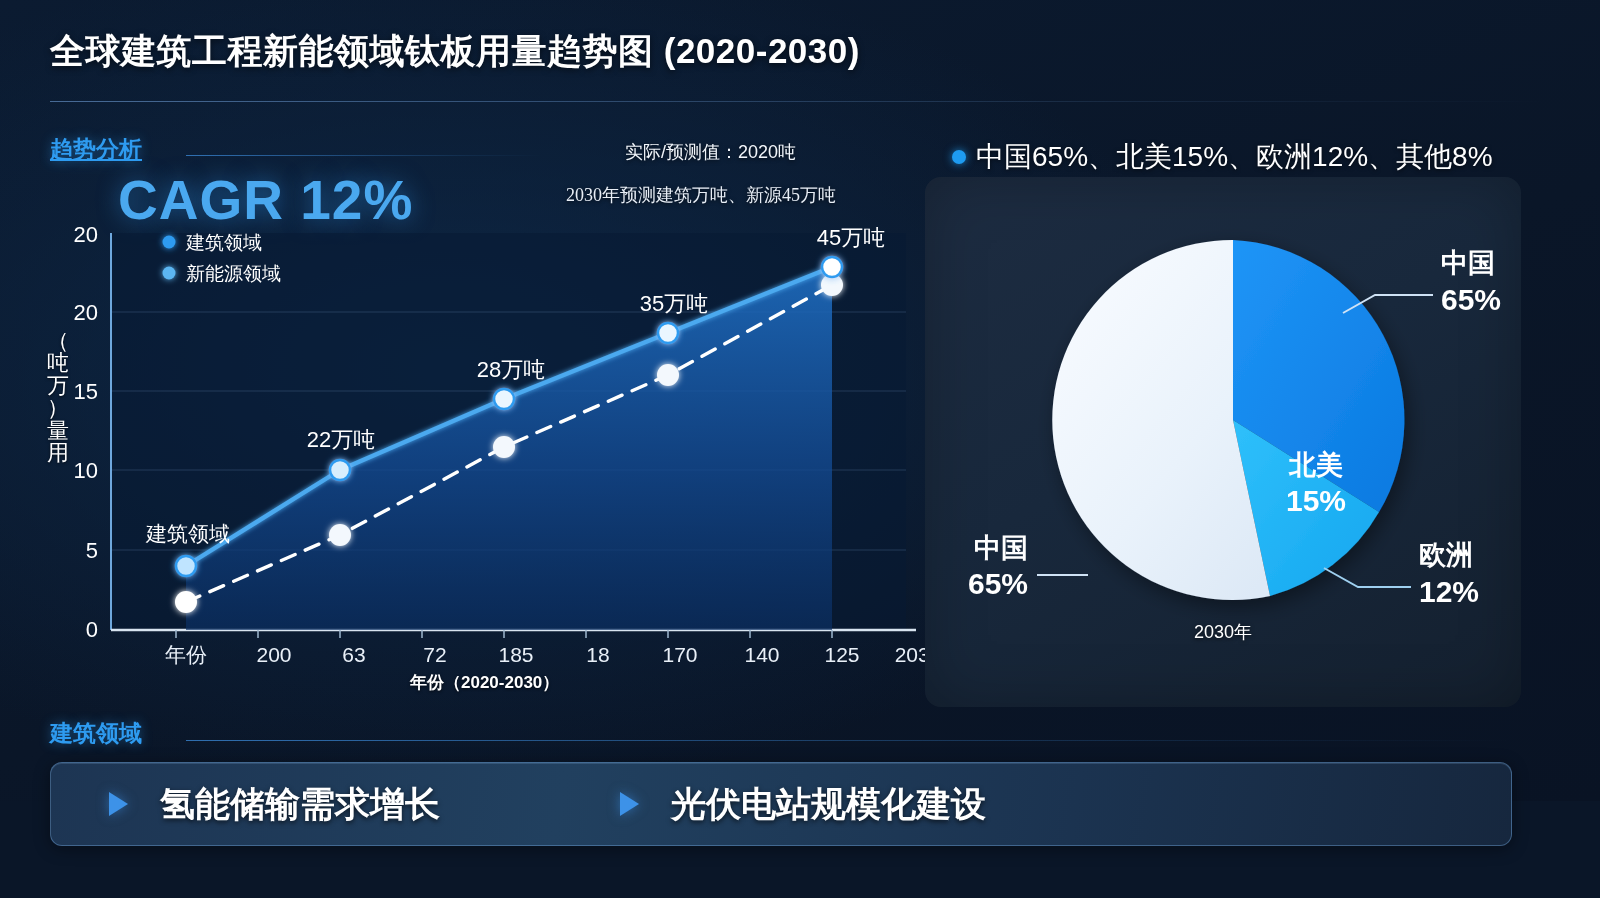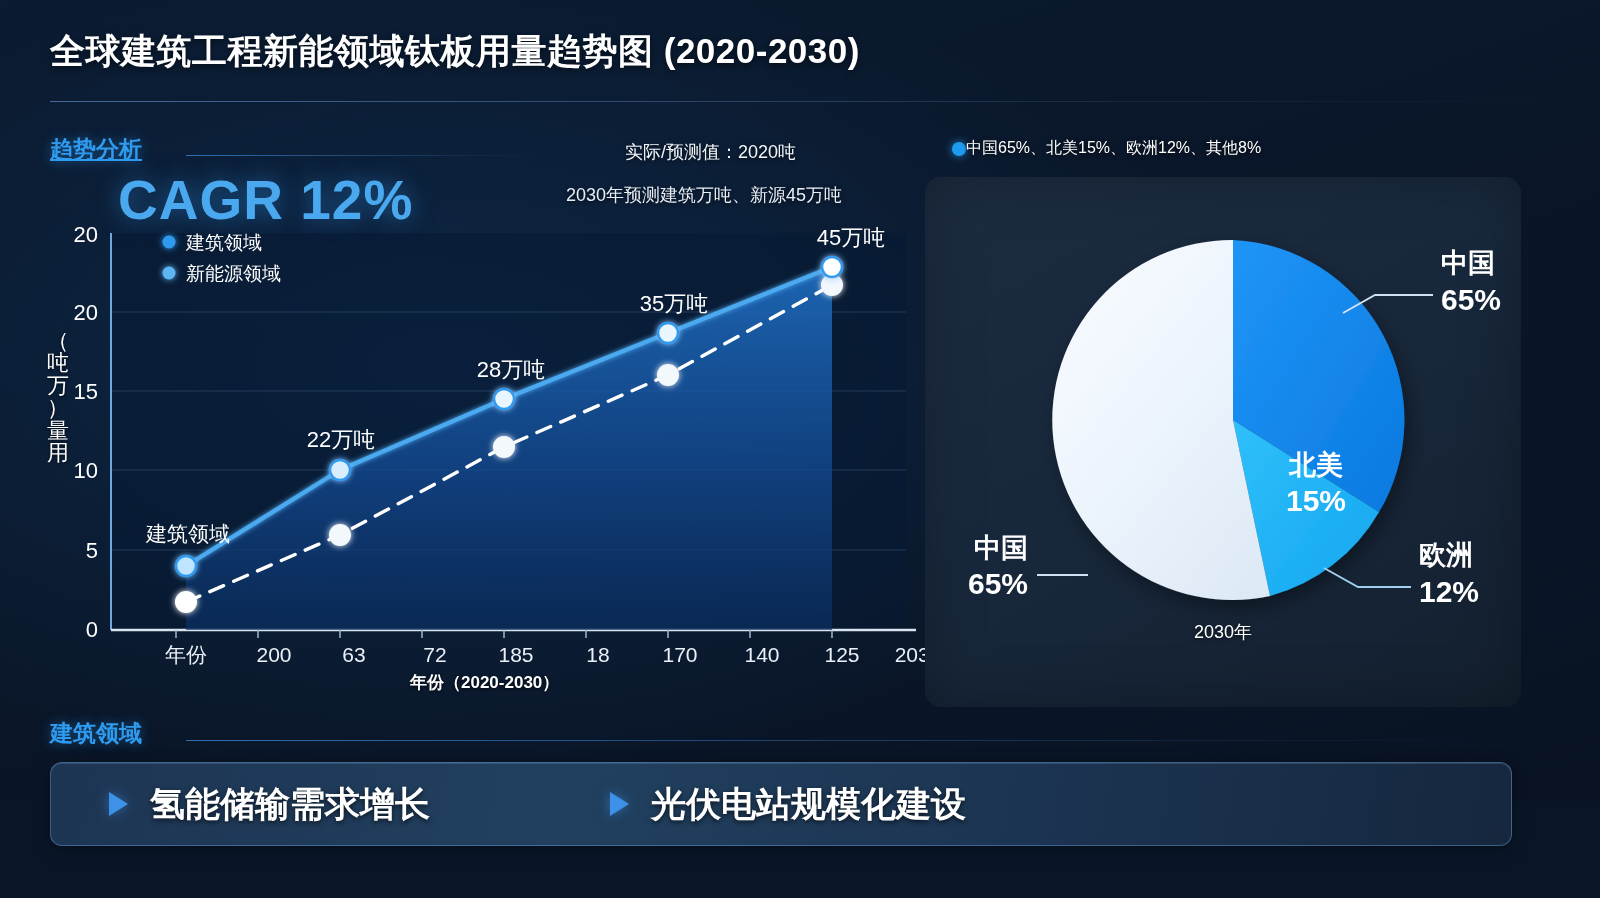--- a/index.html
+++ b/index.html
@@ -54,20 +54,21 @@
   
   .note-1 {
     position: absolute; left: 625px; top: 140px;
     font-size: 18px; color: #f2f6fb; white-space: nowrap;
     text-shadow: 0 1px 4px rgba(0,0,0,.7);
   }
   .note-2 {
     position: absolute; left: 566px; top: 183px;
     font-size: 18px; color: #e8eef6; white-space: nowrap;
     text-shadow: 0 1px 4px rgba(0,0,0,.7);
+    font-family: Liberation Serif, serif;
   }
 
   
   #linechart { position: absolute; left: 36px; top: 225px; }
 
   .axis-title-y {
     position: absolute; left: 36px; top: 330px;
     width: 44px;
     font-size: 22px; color: #ffffff; font-weight: 500;
     line-height: 1.02; text-align: center;
@@ -75,22 +76,22 @@
   }
   .axis-title-x {
     position: absolute; left: 410px; top: 671px;
     font-size: 17px; font-weight: bold; color: #ffffff;
     white-space: nowrap; text-shadow: 0 1px 3px rgba(0,0,0,.7);
   }
 
   
   .pie-legend {
     position: absolute; left: 952px; top: 138px;
-    display: flex; align-items: center; 
-    font-size: 16px; color: #ffffff; white-space: nowrap;
+    display: flex; align-items: center; gap: 10px;
+    font-size: 28px; color: #ffffff; white-space: nowrap;
     text-shadow: 0 1px 4px rgba(0,0,0,.7);
   }
   .legend-dot {
     width: 14px; height: 14px; border-radius: 50%;
     background: #1e9bf0; box-shadow: 0 0 8px rgba(30,155,240,.8);
     flex: none;
   }
   .pie-panel {
     position: absolute; left: 925px; top: 177px;
     width: 596px; height: 530px;
@@ -109,21 +110,21 @@
   .driver-bar {
     position: absolute; left: 50px; top: 762px;
     width: 1462px; height: 84px;
     border-radius: 12px;
     background: linear-gradient(100deg, #1d3553 0%, #21405f 35%, #1b3350 70%, #16273e 100%);
     border: 1px solid rgba(120,175,230,.40);
     box-shadow: 0 3px 16px rgba(0,0,0,.4), inset 0 1px 0 rgba(160,205,250,.16);
     display: flex; align-items: center;
   }
   .driver-item {
-    display: flex; align-items: center; gap: 22px;
+    display: flex; align-items: center; gap: 32px;
     white-space: nowrap;
   }
   .driver-item.one { margin-left: 58px; }
   .driver-item.two { margin-left: 180px; }
   .tri {
     width: 0; height: 0; flex: none;
     border-left: 19px solid #3d92e8;
     border-top: 12px solid transparent;
     border-bottom: 12px solid transparent;
     filter: drop-shadow(0 0 6px rgba(61,146,232,.55));

